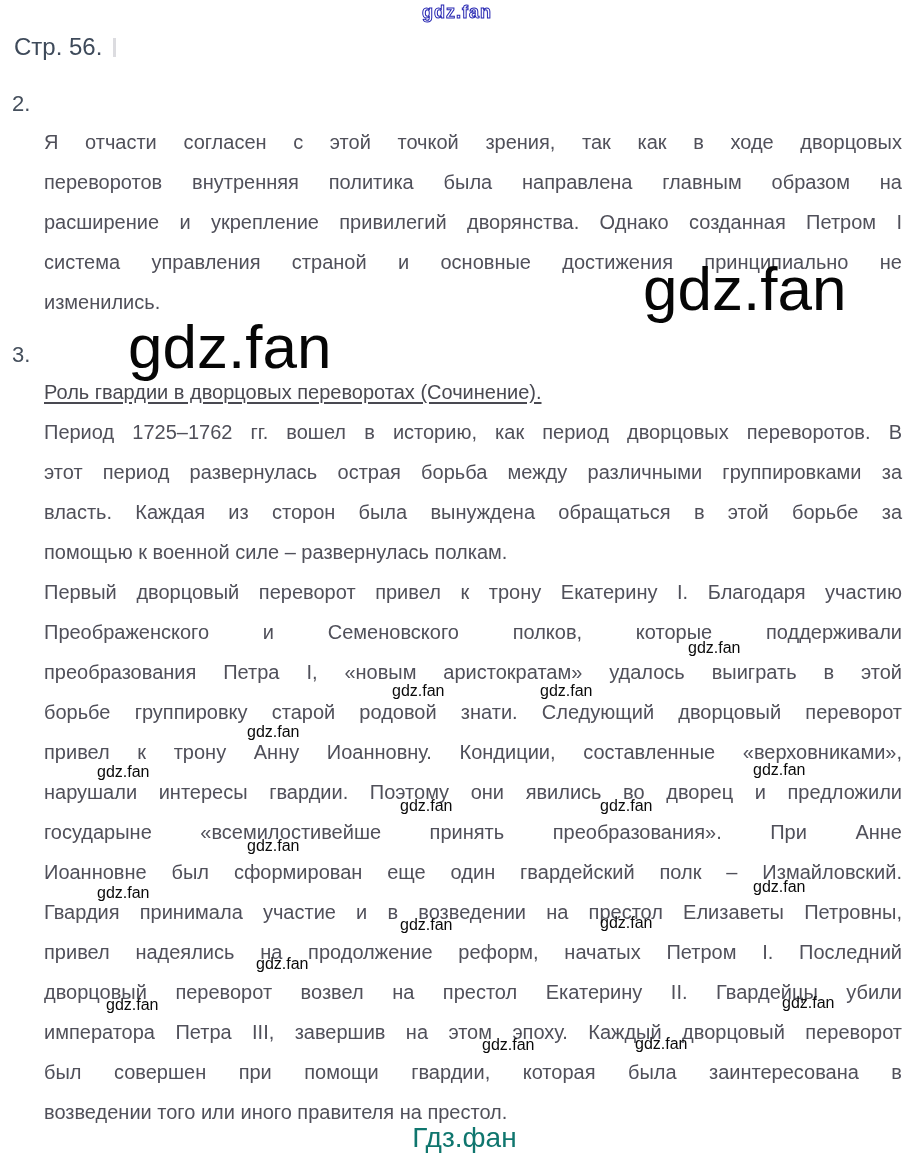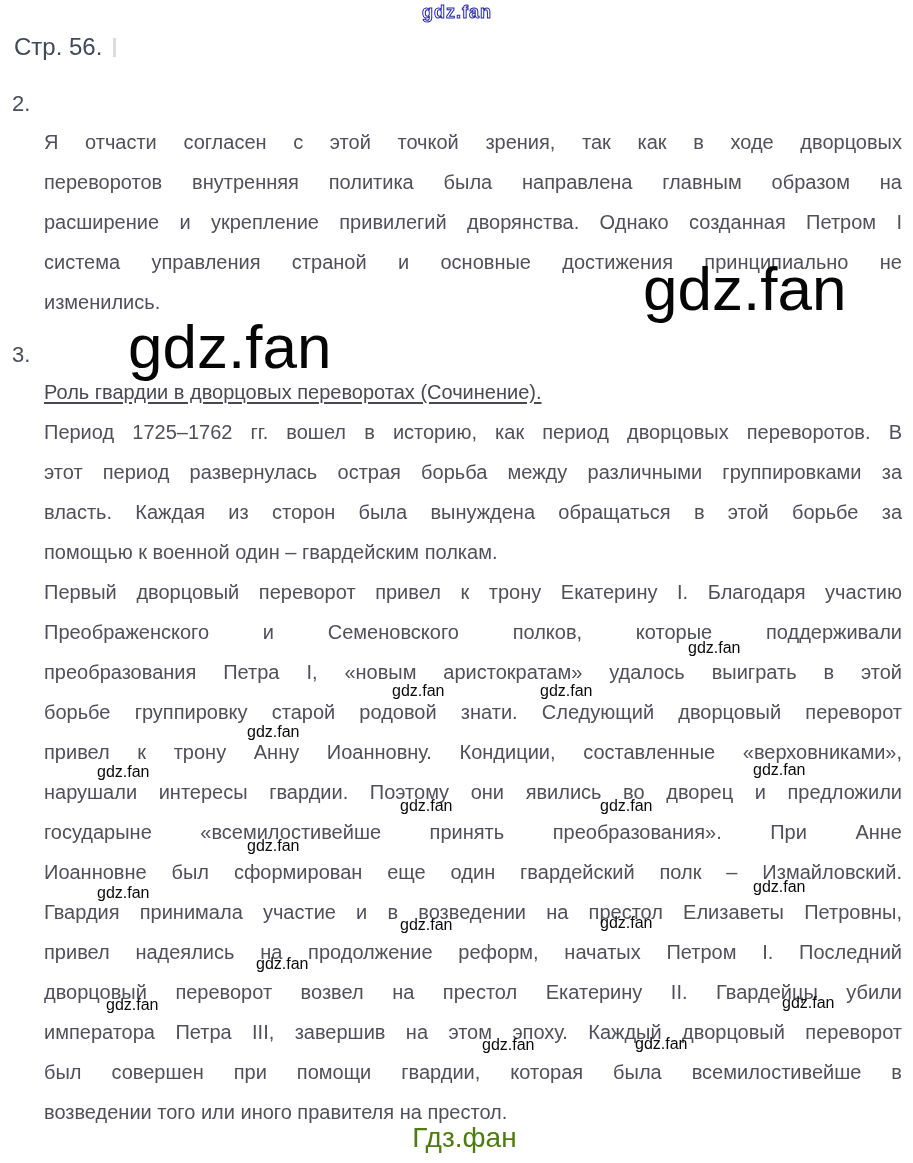--- a/index.html
+++ b/index.html
@@ -87,21 +87,21 @@
     white-space: nowrap;
   }
   .brand-bottom {
     position: absolute;
     left: 0;
     right: 0;
     top: 1122px;
     text-align: center;
     font-size: 28px;
     font-weight: 500;
-    color: #4d7c0f;
+    color: #0f766e;
     padding-left: 16px;
   }
 </style>
 </head>
 <body>
 
 <div class="page">
 
   <div class="wm-top">gdz.fan</div>
 
@@ -120,37 +120,37 @@
     </div>
 
   <div class="sec-num" style="top:344px">3.</div>
 
   <div class="essay-title">Роль гвардии в дворцовых переворотах (Сочинение).</div>
 
   <div class="para" style="top:412px">
       <div class="tline">Период 1725–1762 гг. вошел в историю, как период дворцовых переворотов. В</div>
       <div class="tline">этот период развернулась острая борьба между различными группировками за</div>
       <div class="tline">власть. Каждая из сторон была вынуждена обращаться в этой борьбе за</div>
-      <div class="tline last">помощью к военной один – гвардейским полкам.</div>
+      <div class="tline last">помощью к военной силе – развернулась полкам.</div>
     </div>
 
   <div class="para" style="top:572px">
       <div class="tline">Первый дворцовый переворот привел к трону Екатерину I. Благодаря участию</div>
       <div class="tline">Преображенского и Семеновского полков, которые поддерживали</div>
       <div class="tline">преобразования Петра I, «новым аристократам» удалось выиграть в этой</div>
       <div class="tline">борьбе группировку старой родовой знати. Следующий дворцовый переворот</div>
       <div class="tline">привел к трону Анну Иоанновну. Кондиции, составленные «верховниками»,</div>
       <div class="tline">нарушали интересы гвардии. Поэтому они явились во дворец и предложили</div>
       <div class="tline">государыне «всемилостивейше принять преобразования». При Анне</div>
       <div class="tline">Иоанновне был сформирован еще один гвардейский полк – Измайловский.</div>
       <div class="tline">Гвардия принимала участие и в возведении на престол Елизаветы Петровны,</div>
       <div class="tline">привел надеялись на продолжение реформ, начатых Петром I. Последний</div>
       <div class="tline">дворцовый переворот возвел на престол Екатерину II. Гвардейцы убили</div>
       <div class="tline">императора Петра III, завершив на этом эпоху. Каждый дворцовый переворот</div>
-      <div class="tline">был совершен при помощи гвардии, которая была всемилостивейше в</div>
+      <div class="tline">был совершен при помощи гвардии, которая была заинтересована в</div>
       <div class="tline last">возведении того или иного правителя на престол.</div>
     </div>
 
   <div id="wm-layer">
       <span class="wm-large" style="left: 643px; top: 258px;">gdz.fan</span>
       <span class="wm-large" style="left: 128px; top: 316px;">gdz.fan</span>
       <span class="wm-small" style="left: 688px; top: 640px;">gdz.fan</span>
       <span class="wm-small" style="left: 392px; top: 683px;">gdz.fan</span>
       <span class="wm-small" style="left: 540px; top: 683px;">gdz.fan</span>
       <span class="wm-small" style="left: 247px; top: 724px;">gdz.fan</span>

